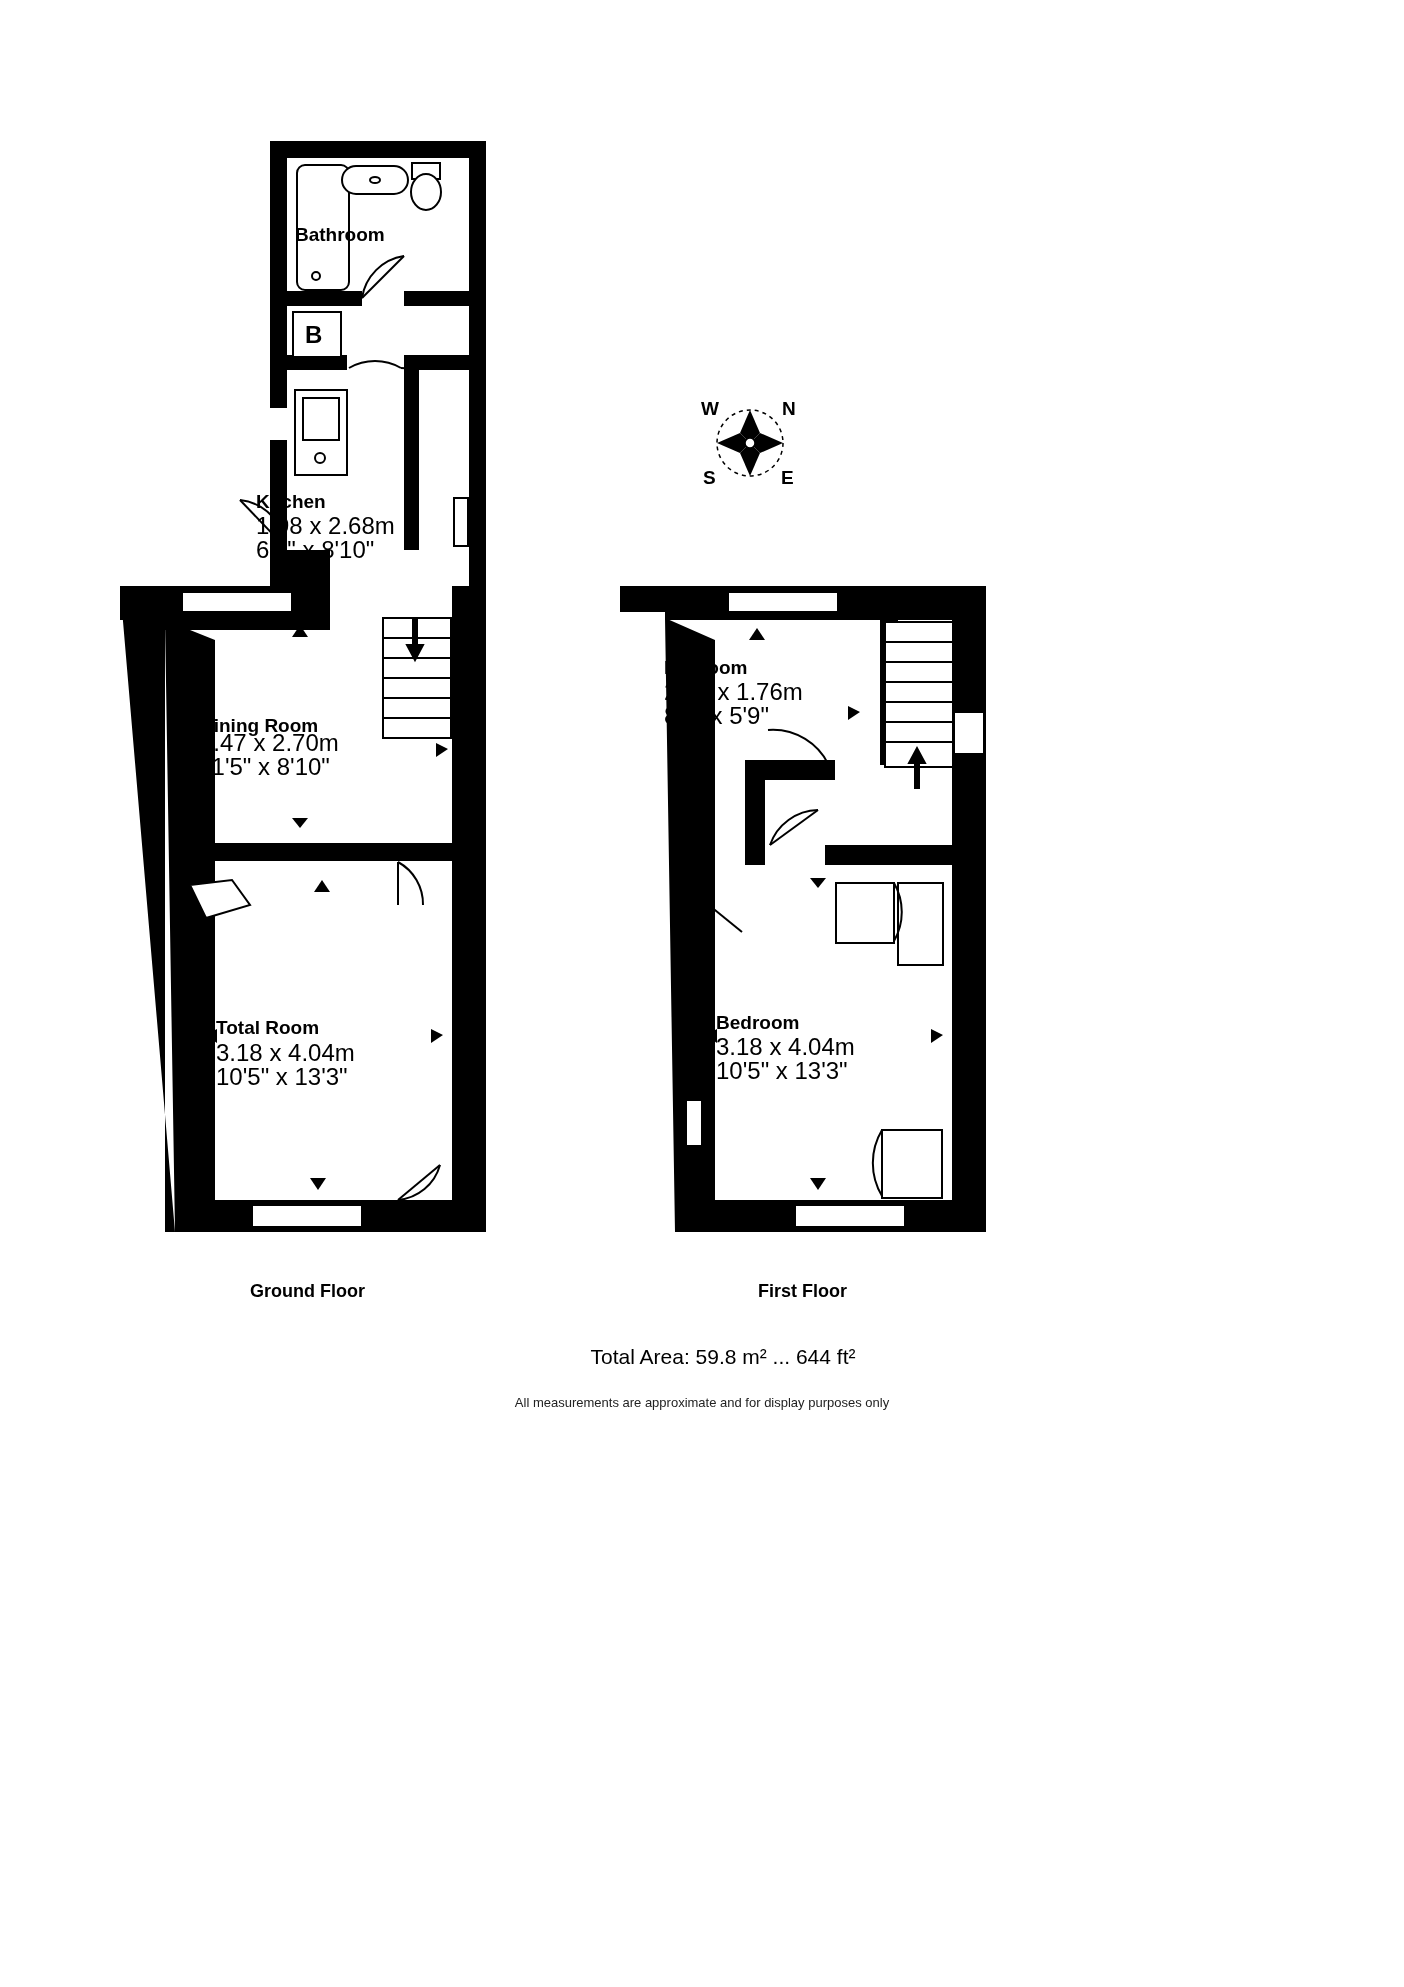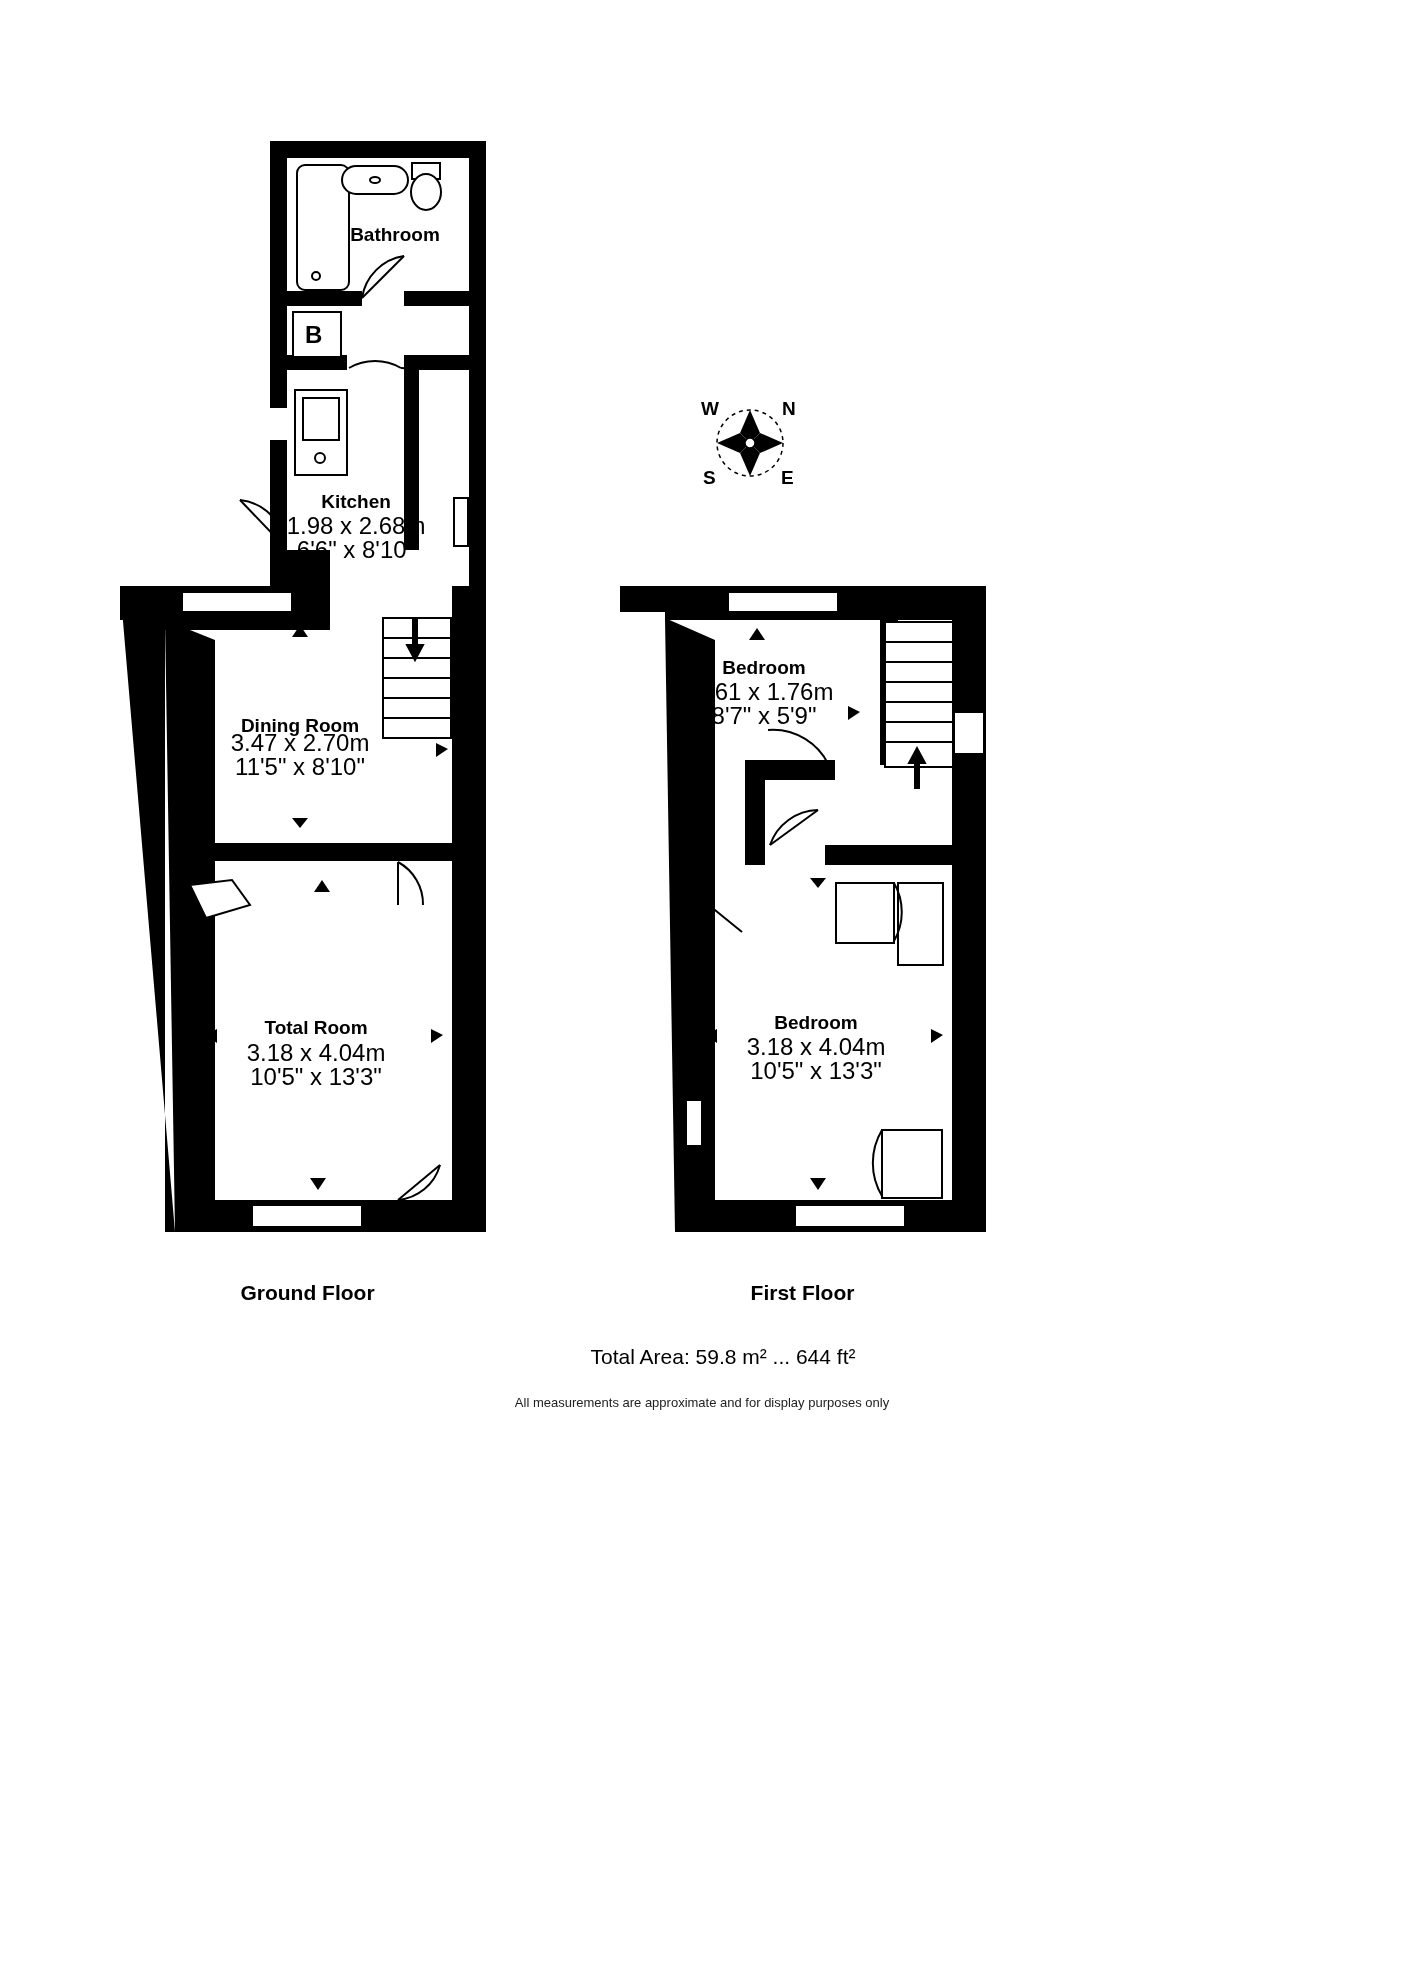--- a/index.html
+++ b/index.html
@@ -5,24 +5,24 @@
   html,body{margin:0;padding:0;}
   body{
     width:1404px;height:1987px;
     background:#ffffff;
     font-family:"Liberation Sans", sans-serif;
     color:#000000;
     position:relative;
     overflow:hidden;
   }
   #plan{position:absolute;left:0;top:0;width:1404px;height:1987px;}
-  .label{position:absolute;text-align:center;white-space:nowrap;}
+  .label{position:absolute;white-space:nowrap;}
   .room-name{font-weight:bold;font-size:19px;line-height:26px;}
   .room-dim{font-size:24px;line-height:25px;}
-  .floor-title{position:absolute;font-weight:bold;font-size:21px;text-align:center;white-space:nowrap;}
+  .floor-title{position:absolute;font-weight:bold;font-size:18px;text-align:center;white-space:nowrap;}
   .total-area{position:absolute;font-size:21px;text-align:center;width:100%;left:0;}
   .disclaimer{position:absolute;font-size:13px;text-align:center;width:100%;left:0;color:#222;}
   .compass-letter{position:absolute;font-weight:bold;font-size:19px;}
   .b-letter{position:absolute;font-weight:bold;font-size:24px;}
 </style>
 </head>
 <body>
 
 <svg id="plan" viewBox="0 0 1404 1987">
 

